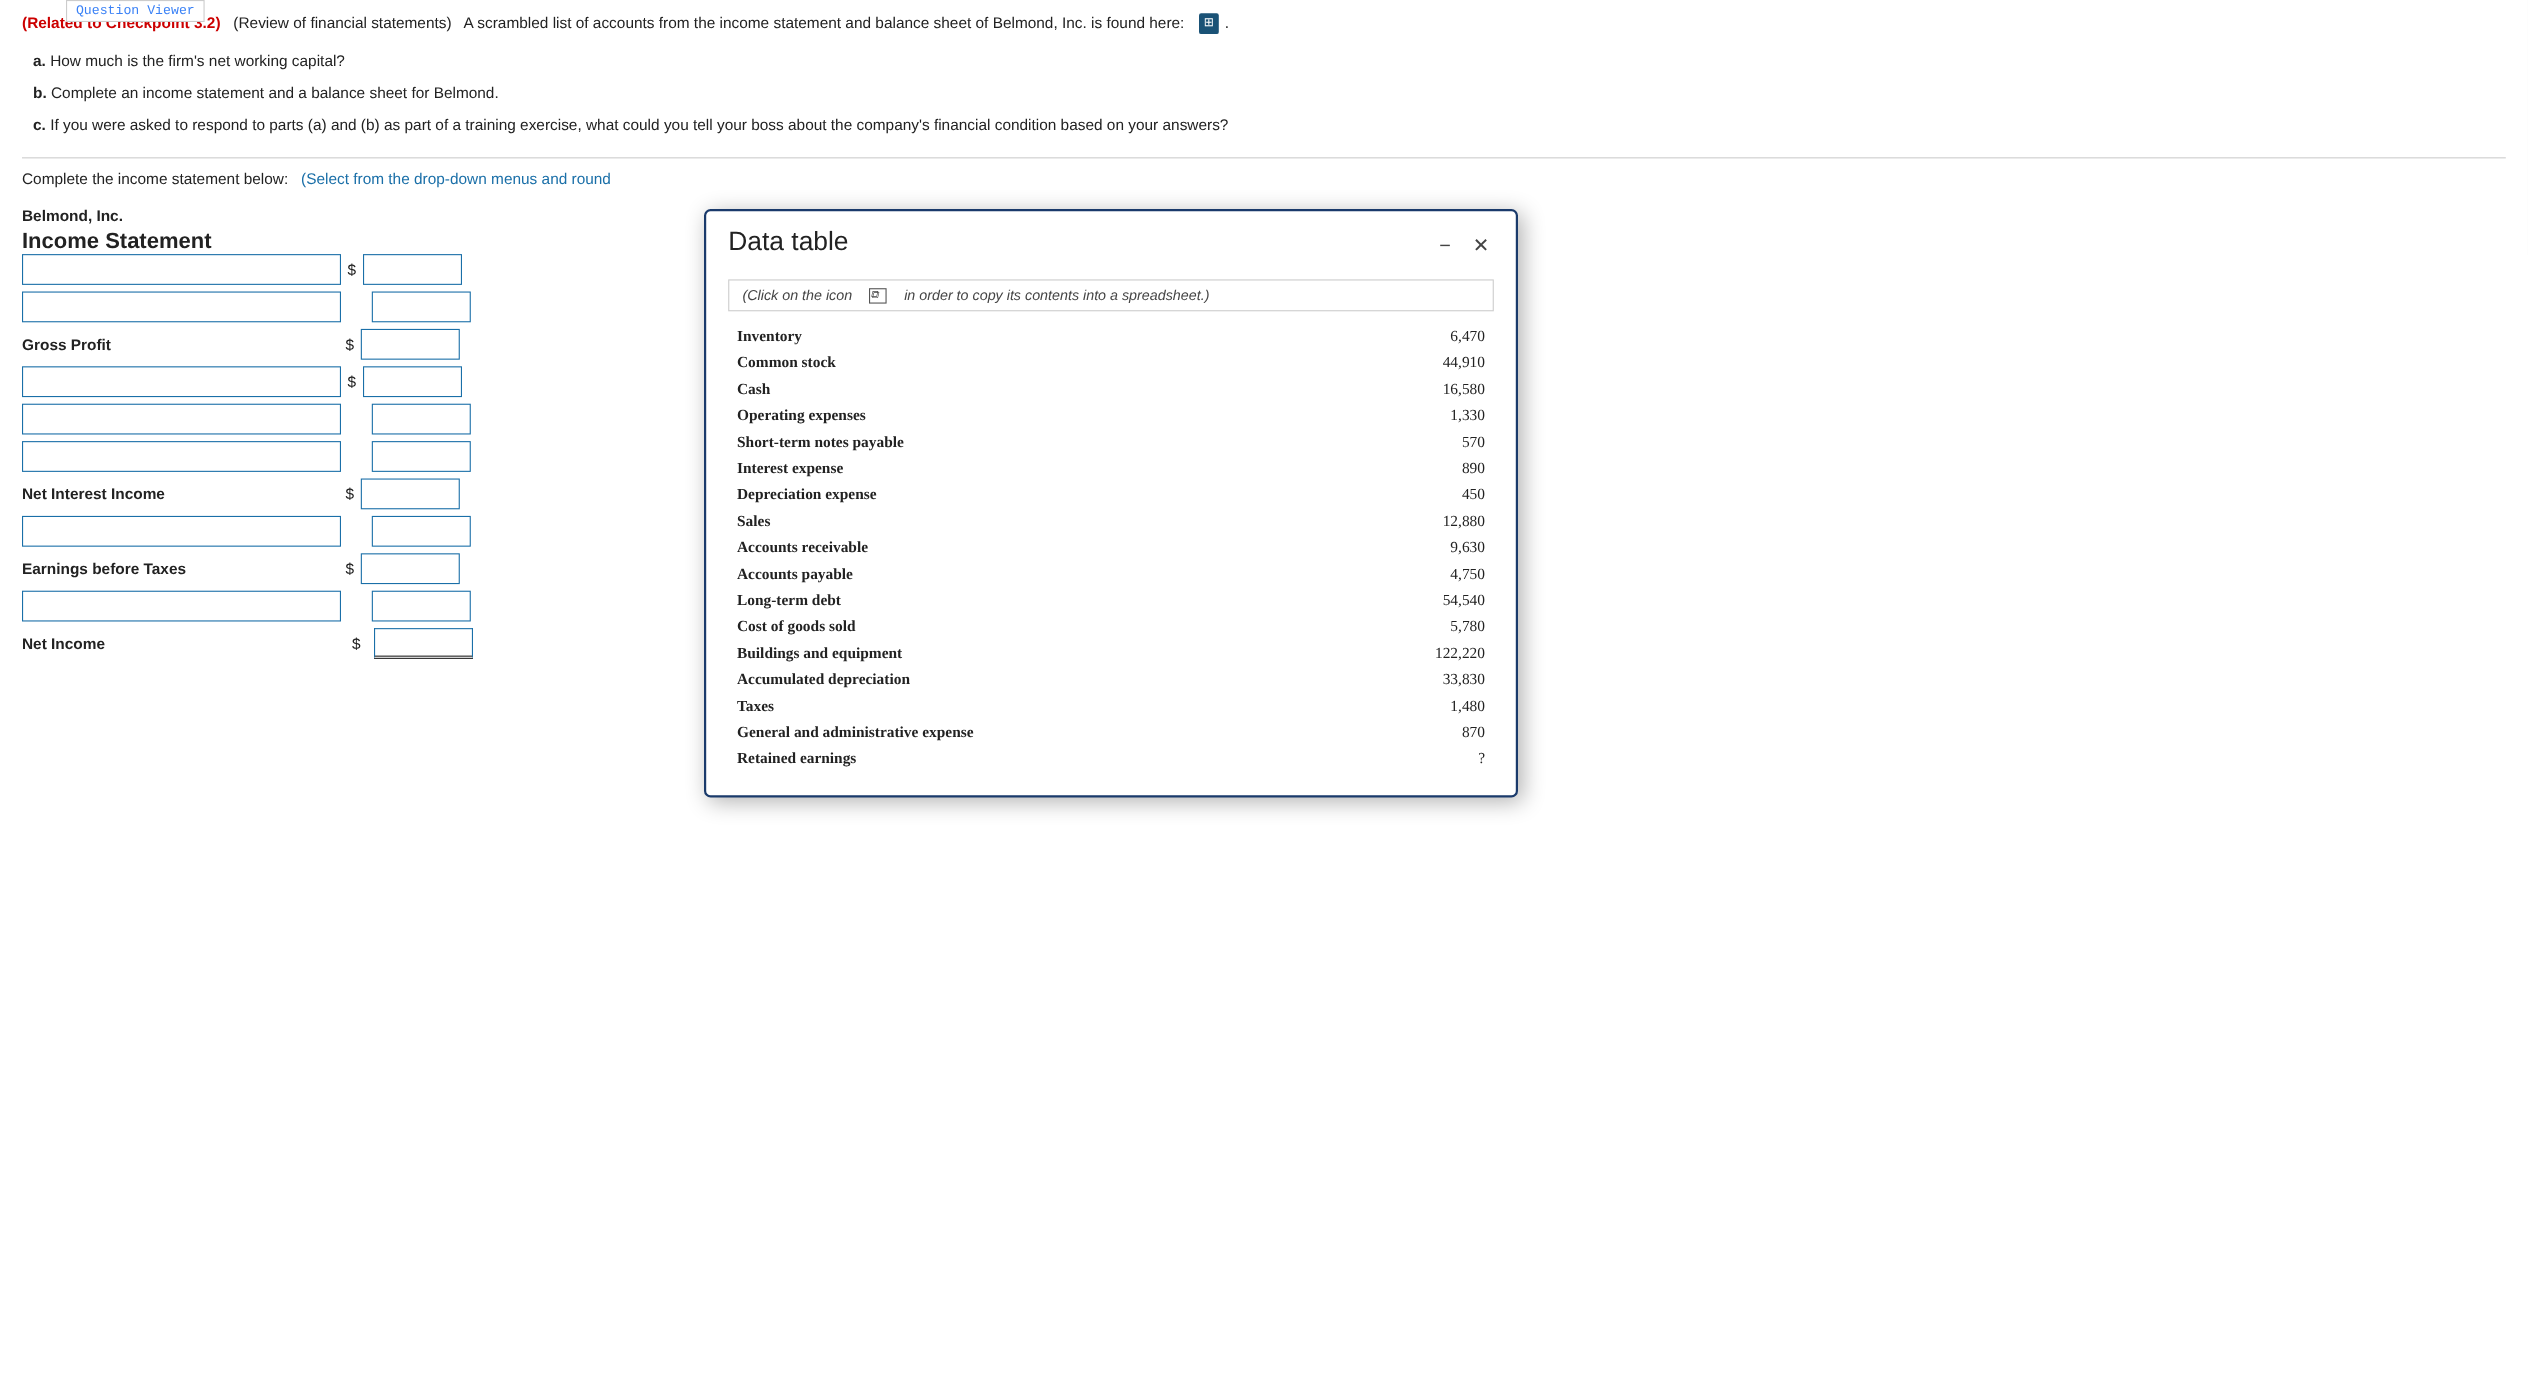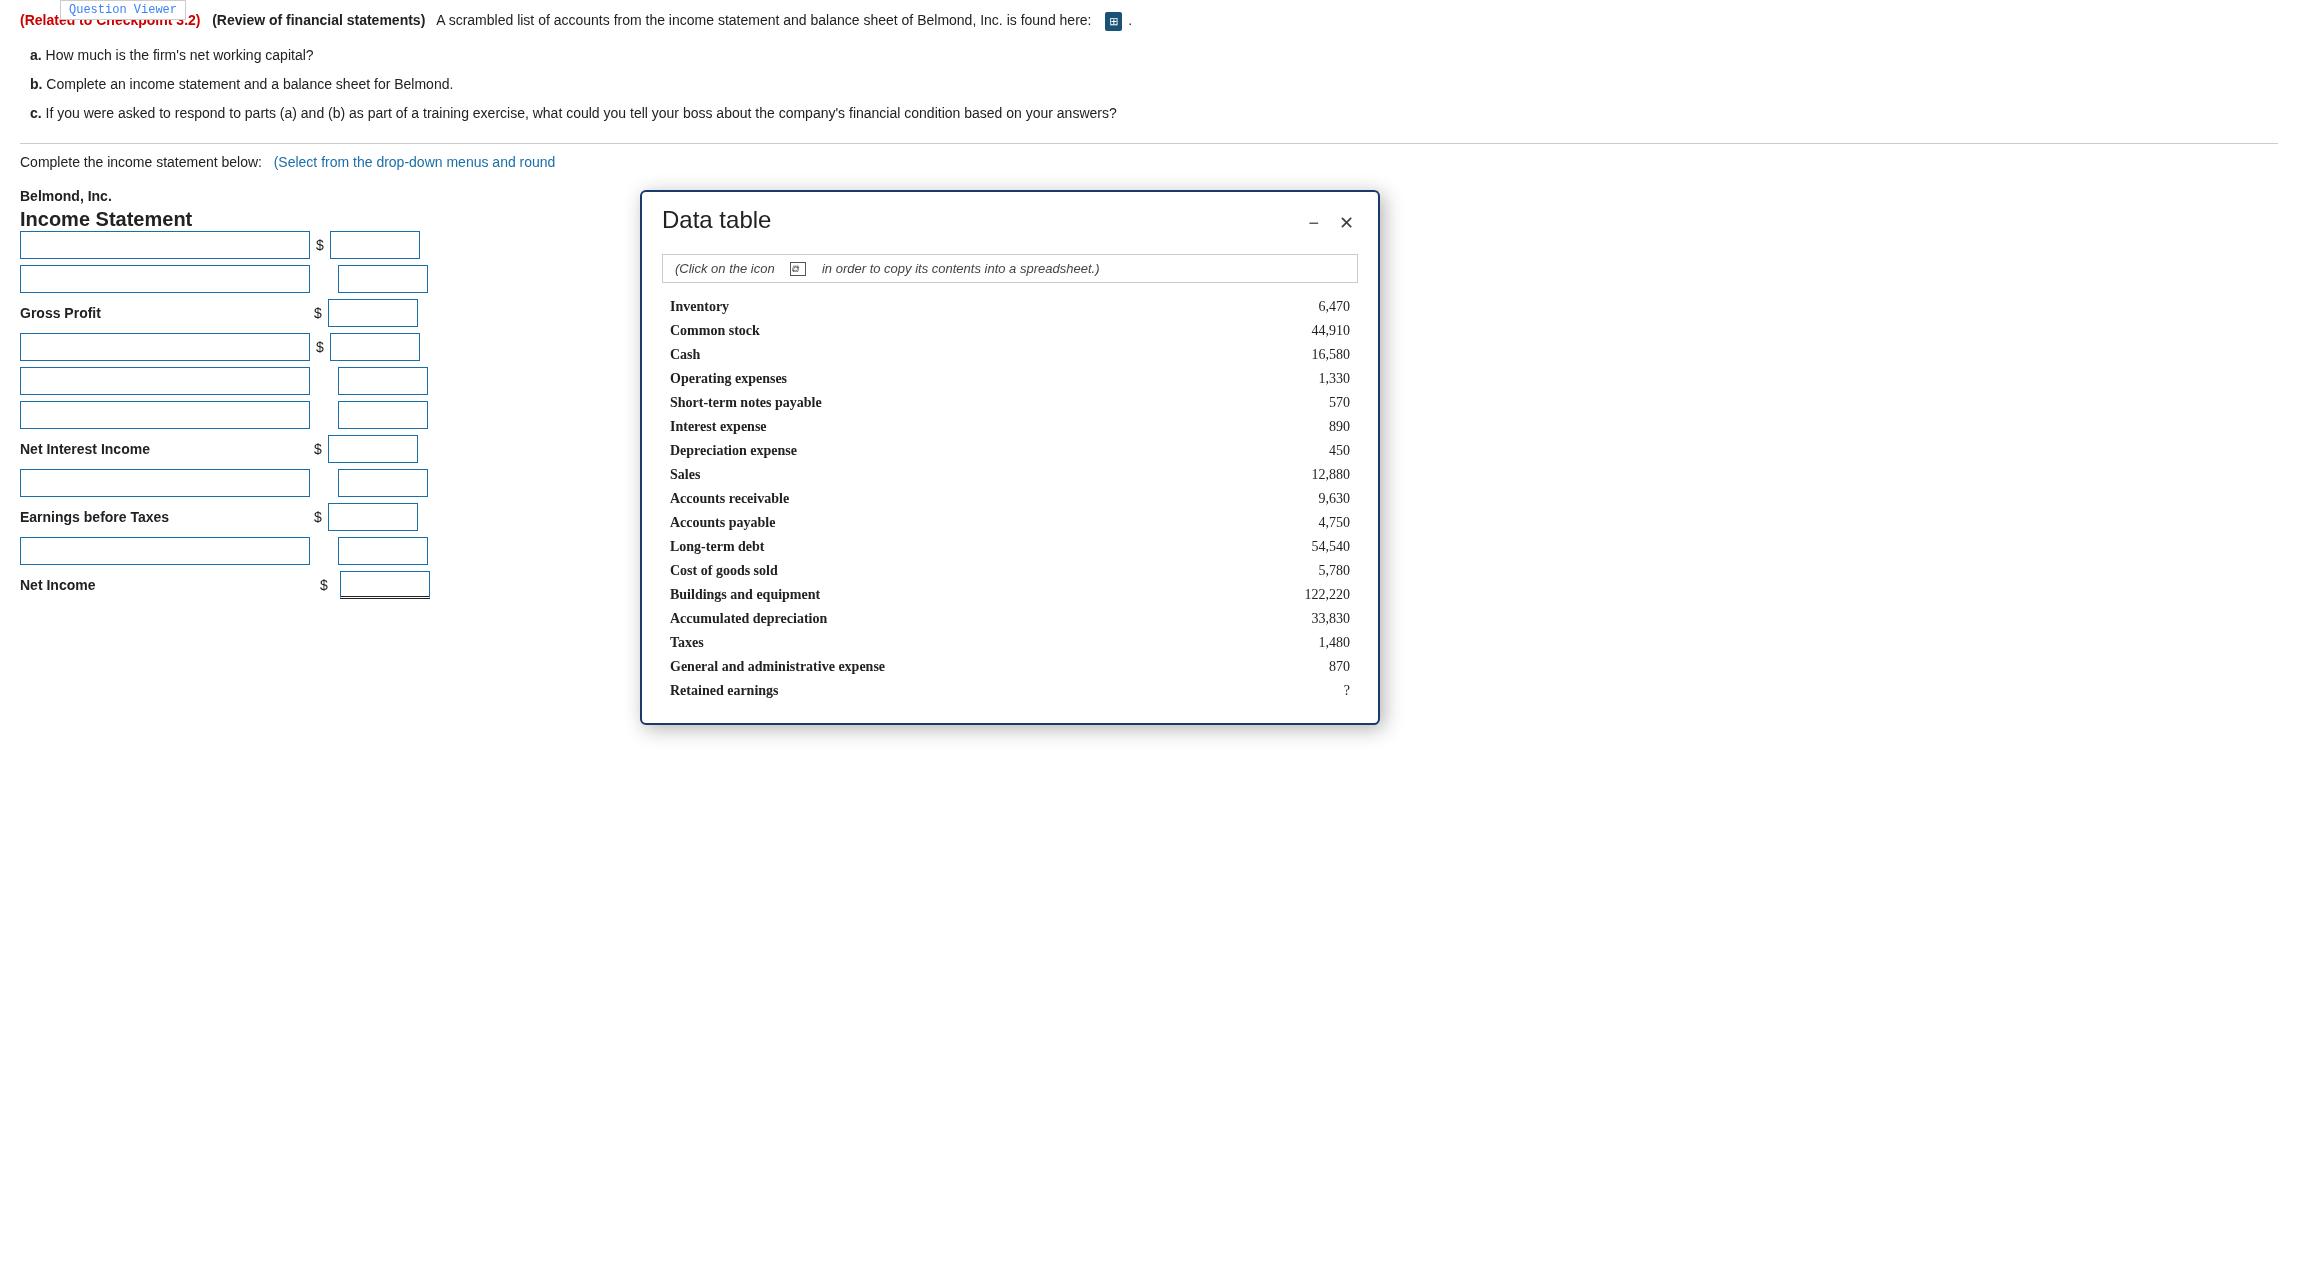--- a/index.html
+++ b/index.html
@@ -34,21 +34,21 @@
       line-height: 1.5;
       margin-bottom: 12px;
     }
 
     .checkpoint-link {
       color: #c00;
       font-weight: bold;
     }
 
     .review-bold {
-      font-weight: bold;
+      font-weight: normal;
     }
 
     .table-icon {
       display: inline-block;
       background: #1a5276;
       color: white;
       font-size: 11px;
       padding: 1px 4px;
       border-radius: 2px;
       margin: 0 2px;

